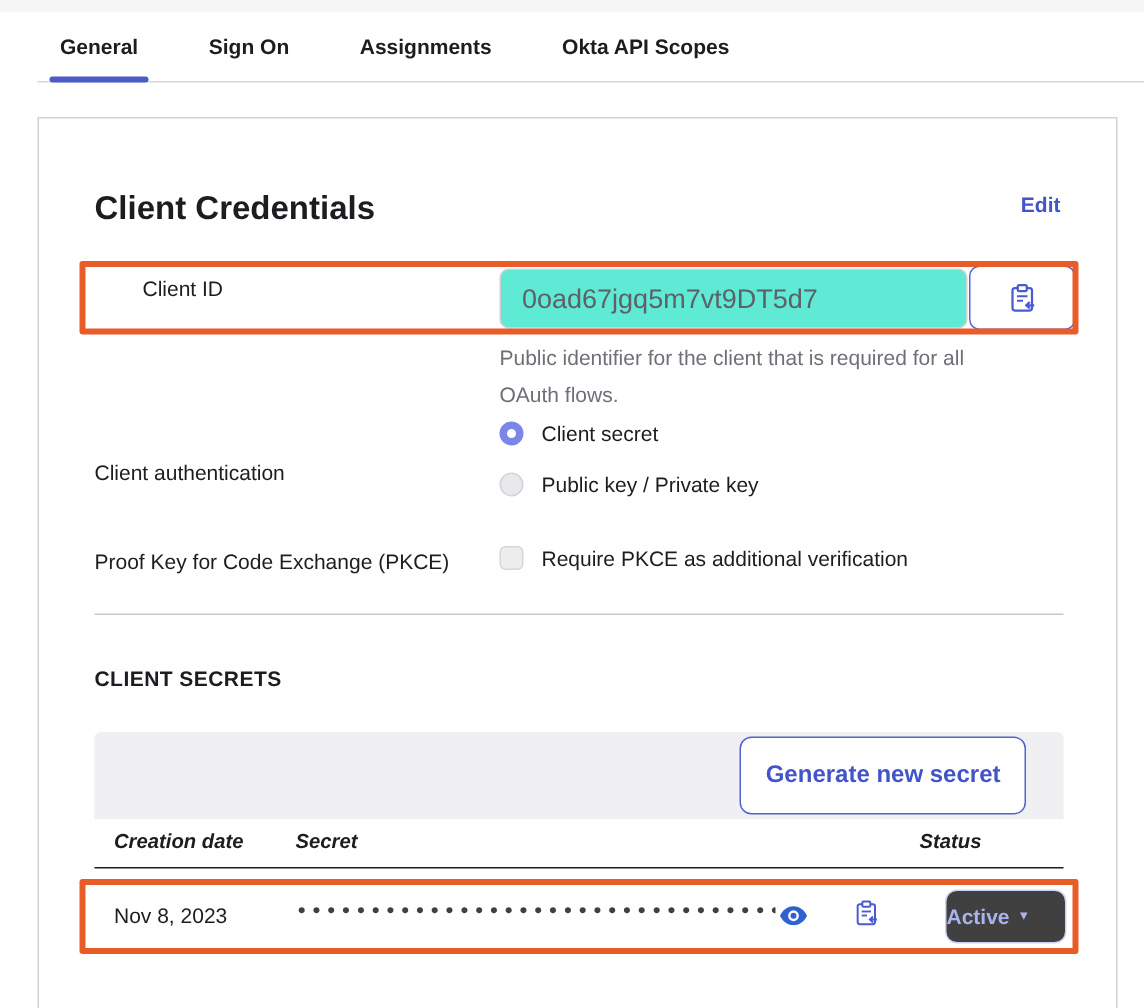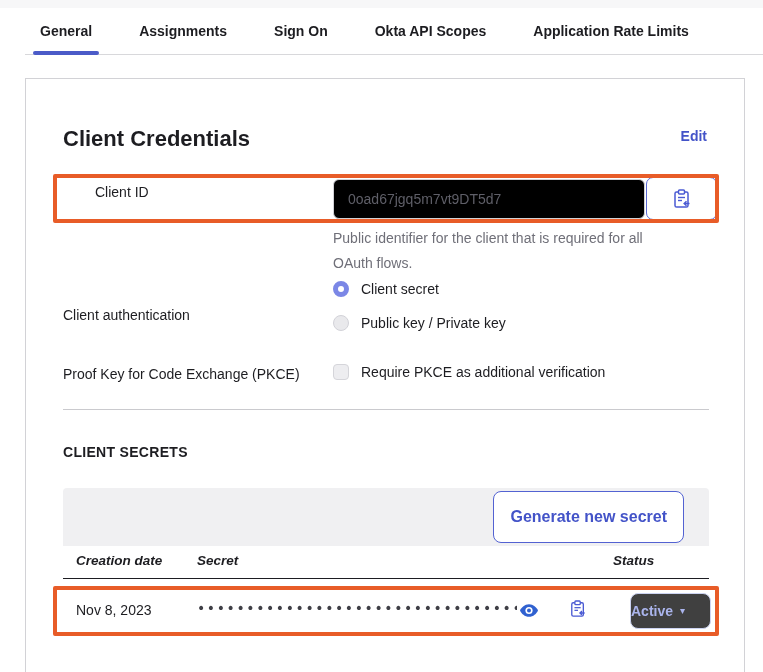--- a/index.html
+++ b/index.html
@@ -27,22 +27,22 @@
   .edit-link { position:absolute; right:37px; top:49px; font-size:14px; font-weight:700;
                color:#4353c8; cursor:pointer; }
 
   .hl-box { position:absolute; border:4px solid #e85c28; border-radius:2px; pointer-events:none; }
   .hl-box.box1 { left:27px; top:95px;  width:666px; height:49px; }
   .hl-box.box2 { left:27px; top:507px; width:666px; height:50px; }
 
   .field-label { position:absolute; left:37px; font-size:14px; color:#1d1d21; }
 
   .client-id-input { position:absolute; left:307px; top:100px; width:312px; height:40px;
-        background:#000000; border:1px solid #d1d1d6; border-radius:6px;
-        padding:0 14px; font-family:inherit; font-size:14px; color:#5f5f68; }
+        background:#5eead4; border:1px solid #d1d1d6; border-radius:6px;
+        padding:0 14px; font-family:inherit; font-size:18px; color:#5f5f68; }
   .copy-btn { position:absolute; left:620px; top:98px; width:71px; height:43px;
         background:#fff; border:1px solid #5a69d2; border-radius:7px;
         display:flex; align-items:center; justify-content:center; cursor:pointer; }
 
   .help-text { position:absolute; left:307px; top:147px; width:352px;
         font-size:14px; line-height:25px; color:#6f6f78; }
 
   .choice-row { position:absolute; left:307px; display:flex; align-items:center; gap:12px;
         font-size:14px; cursor:pointer; }
   .radio { width:16px; height:16px; border-radius:50%; background:#e9e9ec; border:1px solid #d2d2d8; flex:0 0 auto; }
@@ -80,24 +80,23 @@
 </style>
 </head>
 <body>
 
 <div id="screen">
 
   <div class="top-strip"></div>
 
   <div class="tabbar">
     <div class="tab active">General</div>
+    <div class="tab">Sign On</div>
     <div class="tab">Assignments</div>
-    <div class="tab">Sign On</div>
     <div class="tab">Okta API Scopes</div>
-    <div class="tab">Application Rate Limits</div>
   </div>
 
   <div class="card">
 
     <div class="section-title">Client Credentials</div>
     <a class="edit-link">Edit</a>
 
     <div class="field-label" style="top:105px;margin-left:32px;">Client ID</div>
     <input class="client-id-input" readonly="" value="0oad67jgq5m7vt9DT5d7" style="">
     <button class="copy-btn">

